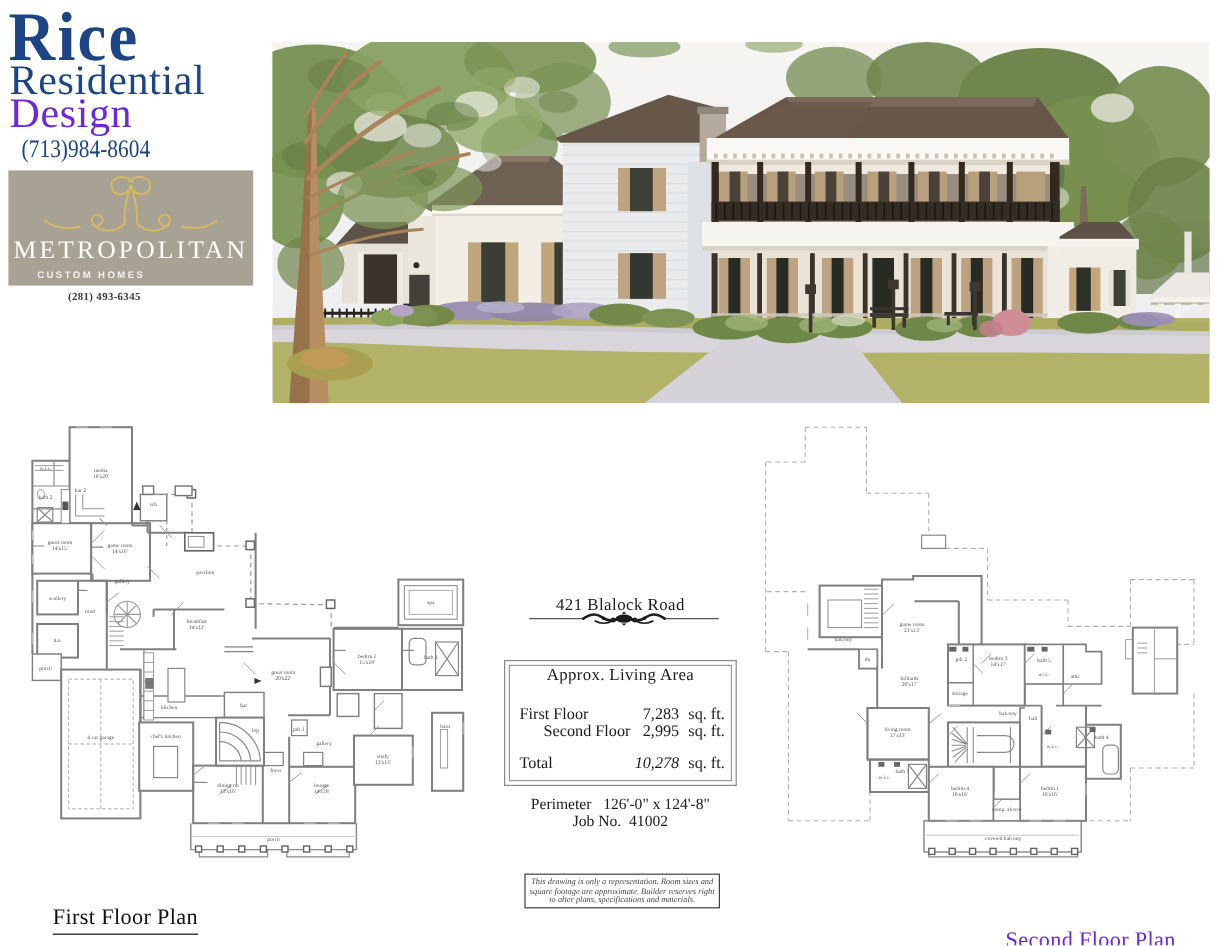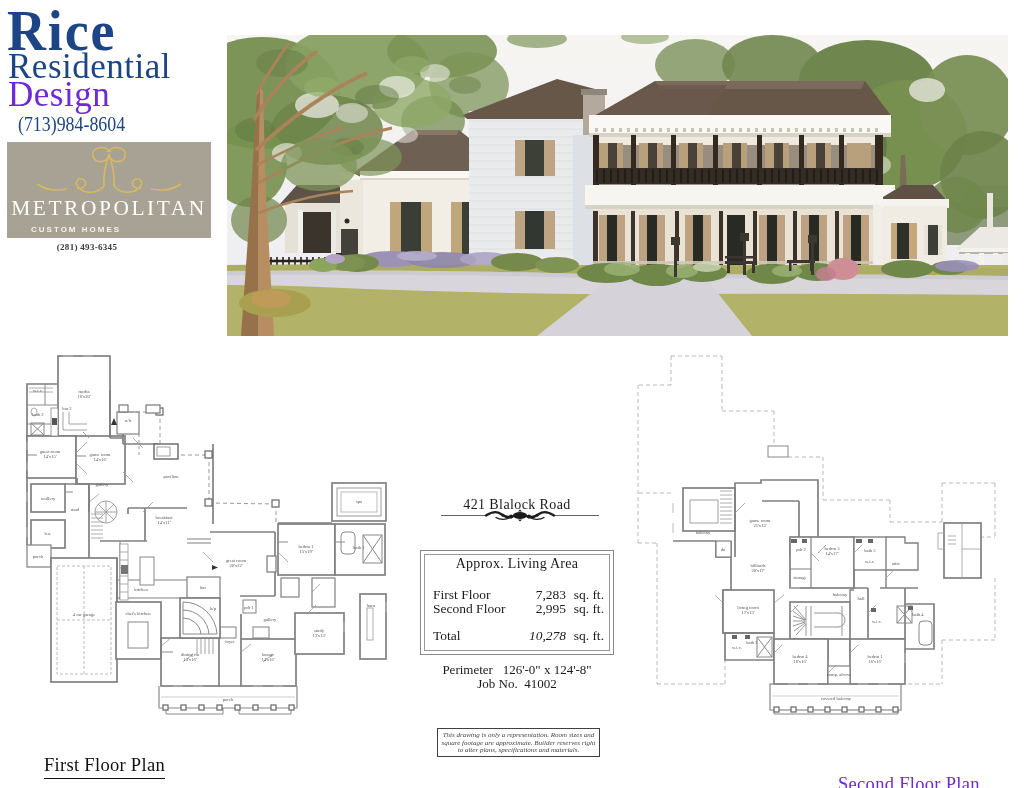--- a/index.html
+++ b/index.html
@@ -859,21 +859,21 @@
     </g>
   </svg>
 
   <div class="abs" style="left:420px;top:550px;width:192px;height:103px;border:1px solid #888;"></div>
   <div class="abs" style="left:424px;top:554px;width:184px;height:95px;border:1px solid #999;"></div>
 
   <div class="abs" style="left:420px;top:555.5px;width:194px;text-align:center;font-size:14px;letter-spacing:0.3px;color:#1a1a1a;">Approx. Living Area</div>
 
   <div class="abs" style="left:433px;top:587px;width:171px;font-size:13.5px;color:#1a1a1a;">
     <div style="position:relative;height:14px;">First Floor<span style="position:absolute;right:38px;">7,283</span><span style="position:absolute;right:0;">sq. ft.</span></div>
-    <div style="position:relative;height:14px;">Second Floor<span style="position:absolute;right:38px;">2,995</span><span style="position:absolute;right:0;">sq. ft.</span></div>
+    <div style="position:relative;height:14px;margin-left:20px;">Second Floor<span style="position:absolute;right:38px;">2,995</span><span style="position:absolute;right:0;">sq. ft.</span></div>
     <div style="position:relative;height:14px;margin-top:13px;">Total<span style="position:absolute;right:38px;font-style:italic;">10,278</span><span style="position:absolute;right:0;">sq. ft.</span></div>
   </div>
 
   <div class="abs" style="left:420px;top:662px;width:194px;text-align:center;font-size:13px;color:#1a1a1a;">Perimeter&nbsp;&nbsp;&nbsp;126'-0" x 124'-8"</div>
 
   <div class="abs" style="left:420px;top:676px;width:194px;text-align:center;font-size:13px;color:#1a1a1a;">Job No.&nbsp;&nbsp;41002</div>
 
   <div class="abs" style="left:437px;top:728px;width:161px;height:24px;border:1px solid #404040;text-align:center;font-size:7px;font-style:italic;color:#444;line-height:7.6px;padding-top:3px;white-space:nowrap;overflow:hidden;">
     This drawing is only a representation. Room sizes and<br>
     square footage are approximate. Builder reserves right<br>

